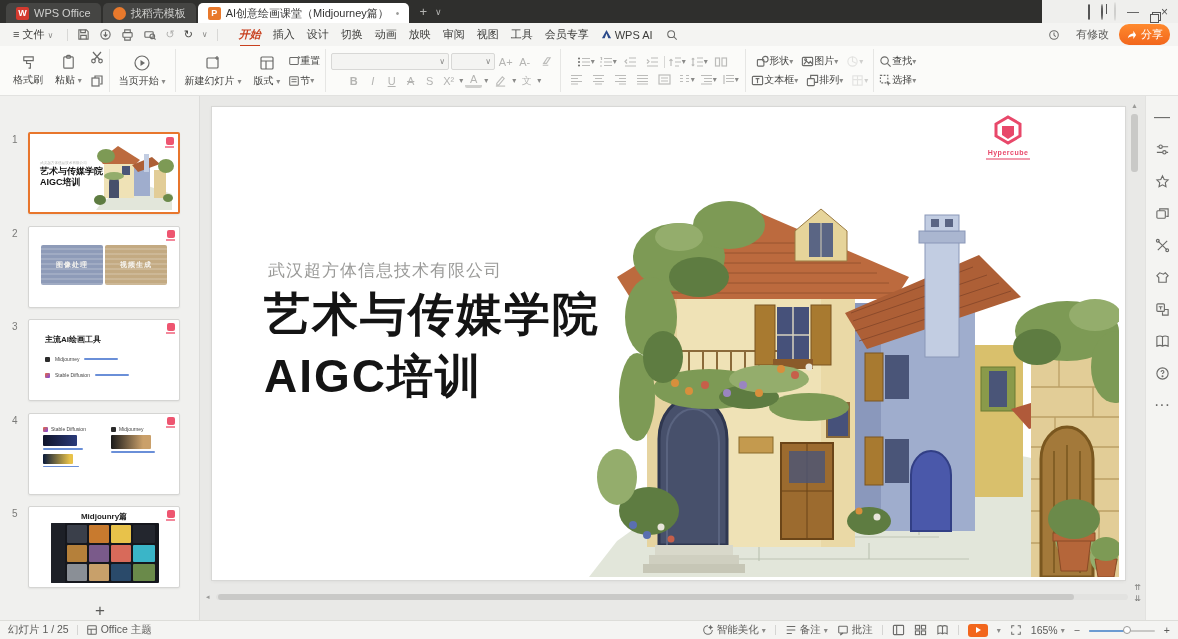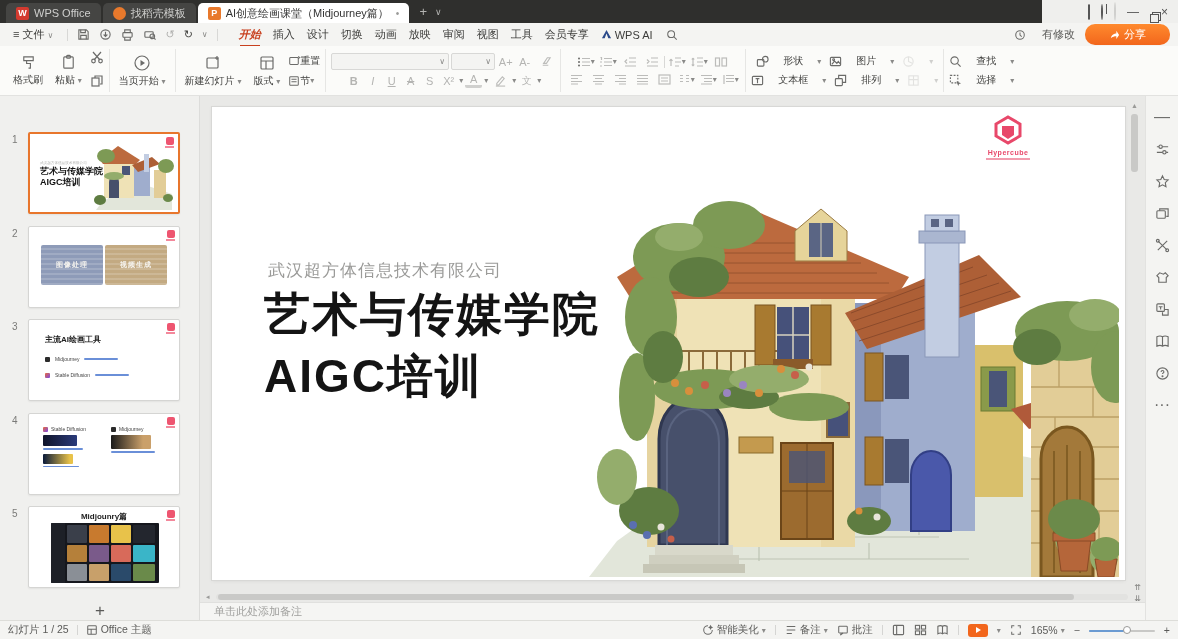--- a/index.html
+++ b/index.html
@@ -32,39 +32,39 @@
   .menubar { position:absolute; left:0; top:23px; width:1178px; height:23px; background:#f4f4f2; display:flex; align-items:center; font-size:11px; color:#3c3c3a; }
   .menubar .grp { display:flex; align-items:center; gap:9px; padding:0 8px; }
   .msep { width:1px; height:12px; background:#d8d8d6; }
   .menu-item { padding:2px 5px; cursor:default; white-space:nowrap; }
   .menu-item.active { color:#c8401f; font-weight:bold; position:relative;font-style:italic; }
   .menu-item.active::after { content:""; position:absolute; left:6px; right:6px; bottom:-3px; height:2px; background:#c8401f; }
   .mini-ic svg { display:block; }
   .dis { opacity:.38; }
   .right-menu { position:absolute; right:8px; top:0; height:23px; display:flex; align-items:center; gap:10px; }
   .modified { display:flex; align-items:center; gap:16px; color:#5a5a58; font-size:11px; }
-  .share-btn { display:flex; align-items:center; gap:4px; background:linear-gradient(180deg,#ff8a2e,#f2661c); color:#fff; font-size:11px; padding:3px 24px; border-radius:10px; }
+  .share-btn { display:flex; align-items:center; gap:4px; background:linear-gradient(180deg,#ff8a2e,#f2661c); color:#fff; font-size:11px; padding:3px 7px; border-radius:10px; }
 
   
   .toolbar { position:absolute; left:0; top:46px; width:1178px; height:50px; background:#fbfbf9; border-bottom:1px solid #e2e2e0; display:flex; align-items:stretch; padding:3px 4px; }
   .tgroup { border-right:1px solid #e6e6e4; display:flex; align-items:center; padding:0 5px; gap:4px; }
   .bigbtn { display:flex; flex-direction:column; align-items:center; justify-content:center; gap:2px; font-size:10px; color:#424240; padding:1px 4px; border-radius:3px; white-space:nowrap; }
   .bigbtn svg { display:block; }
   .chev { font-size:8px; color:#8a8a88; }
   .stackcol { display:flex; flex-direction:column; justify-content:center; gap:6px; }
   .smallbtn { display:flex; align-items:center; gap:0; font-size:10px; color:#424240; white-space:nowrap; }
   .fontgrp { display:flex; flex-direction:column; justify-content:center; gap:3px; }
   .combo { height:17px; border:1px solid #d8d8d6; border-radius:2px; background:#f4f4f2; display:flex; align-items:center; justify-content:flex-end; padding:0 3px; color:#b0b0ae; font-size:9px; }
   .lrow { display:flex; align-items:center; gap:2px; }
   .lbtn { min-width:17px; height:15px; display:flex; align-items:center; justify-content:center; font-size:11px; color:#b4b4b2; border-radius:2px; white-space:nowrap; }
   .icbtn { width:20px; height:15px; display:flex; align-items:center; justify-content:center; border-radius:2px; }
   .icbtn svg { display:block; }
   .inscol { display:flex; flex-direction:column; gap:5px; justify-content:center; }
   .insrow { display:flex; align-items:center; gap:8px; }
-  .insbtn { display:flex; align-items:center; gap:14px; font-size:10px; color:#424240; white-space:nowrap; }
+  .insbtn { display:flex; align-items:center; gap:0; font-size:10px; color:#424240; white-space:nowrap; }
 
   svg.ic { stroke:#6b6b69; fill:none; stroke-width:1.2; }
   svg.ic.gray { stroke:#bcbcba; }
   svg.ic .fill { fill:#6b6b69; stroke:none; }
 
   
   .leftpanel { position:absolute; left:0; top:96px; width:200px; height:524px; background:#f0f0ee; border-right:1px solid #dcdcda; }
   .ptabs { height:26px; display:flex; align-items:center; justify-content:center; gap:14px; font-size:11px; color:#6a6a68; position:relative; }
   .ptab.active { color:#c8401f; position:relative; }
   .ptab.active::after { content:""; position:absolute; left:0; right:0; bottom:-5px; height:2px; background:#c8401f; }
@@ -810,23 +810,20 @@
         <div class="hthumb"></div>
     </div>
     <div class="vscroll">
       <span class="up">▲</span>
       <div class="vthumb"></div>
     </div>
     <div class="page-btns">
       <span>⇈</span>
       <span>⇊</span>
     </div>
-    <div class="notes-bar">
-        <span>单击此处添加备注</span>
-      </div>
   </div>
 
   <div class="rightbar">
     <span class="rb">—</span>
     <span class="rb">
         <svg class="ic" width="15" height="15" viewBox="0 0 16 16">
           <path d="M2 5h12M2 11h12"></path>
           <circle cx="6" cy="5" r="1.8" fill="#f4f4f2"></circle>
           <circle cx="10" cy="11" r="1.8" fill="#f4f4f2"></circle>
         </svg>

